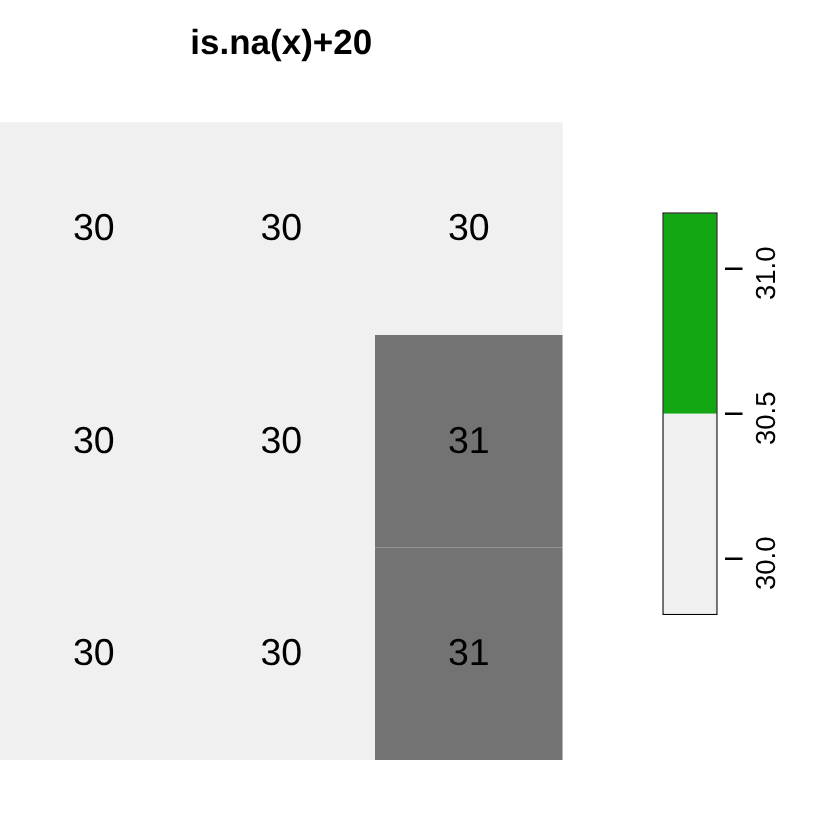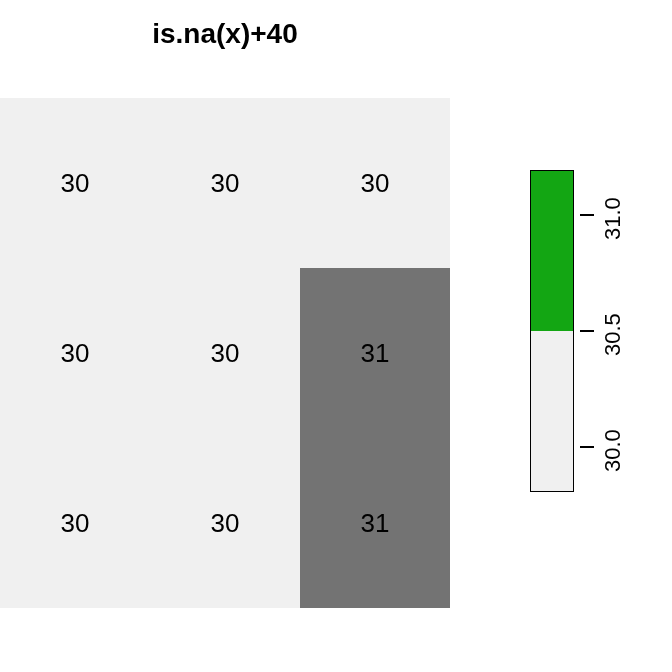--- a/index.html
+++ b/index.html
@@ -27,21 +27,21 @@
     left: 0;
     width: 450px;
     height: 510px;
     background: #f0f0f0;
   }
   .cell {
     position: absolute;
     display: flex;
     align-items: center;
     justify-content: center;
-    font-size: 26px;
+    font-size: 30px;
     color: #000;
   }
   
   .col0 { left: 0;     width: 150px; }
   .col1 { left: 150px; width: 150px; }
   .col2 { left: 300px; width: 150px; }
   .row0 { top: 0;      height: 170px; }
   .row1 { top: 170px;  height: 170px; }
   .row2 { top: 340px;  height: 170px; }
 
@@ -87,21 +87,21 @@
     font-size: 22px;
     color: #000;
     transform: rotate(-90deg);
     transform-origin: left top;
     white-space: nowrap;
   }
 </style>
 </head>
 <body>
 
-<div class="title">is.na(x)+40</div>
+<div class="title">is.na(x)+20</div>
 
 <div class="heatmap">
   <div class="cell col0 row0 c-low">30</div>
   <div class="cell col1 row0 c-low">30</div>
   <div class="cell col2 row0 c-low">30</div>
 
   <div class="cell col0 row1 c-low">30</div>
   <div class="cell col1 row1 c-low">30</div>
   <div class="cell col2 row1 c-high">31</div>
 

